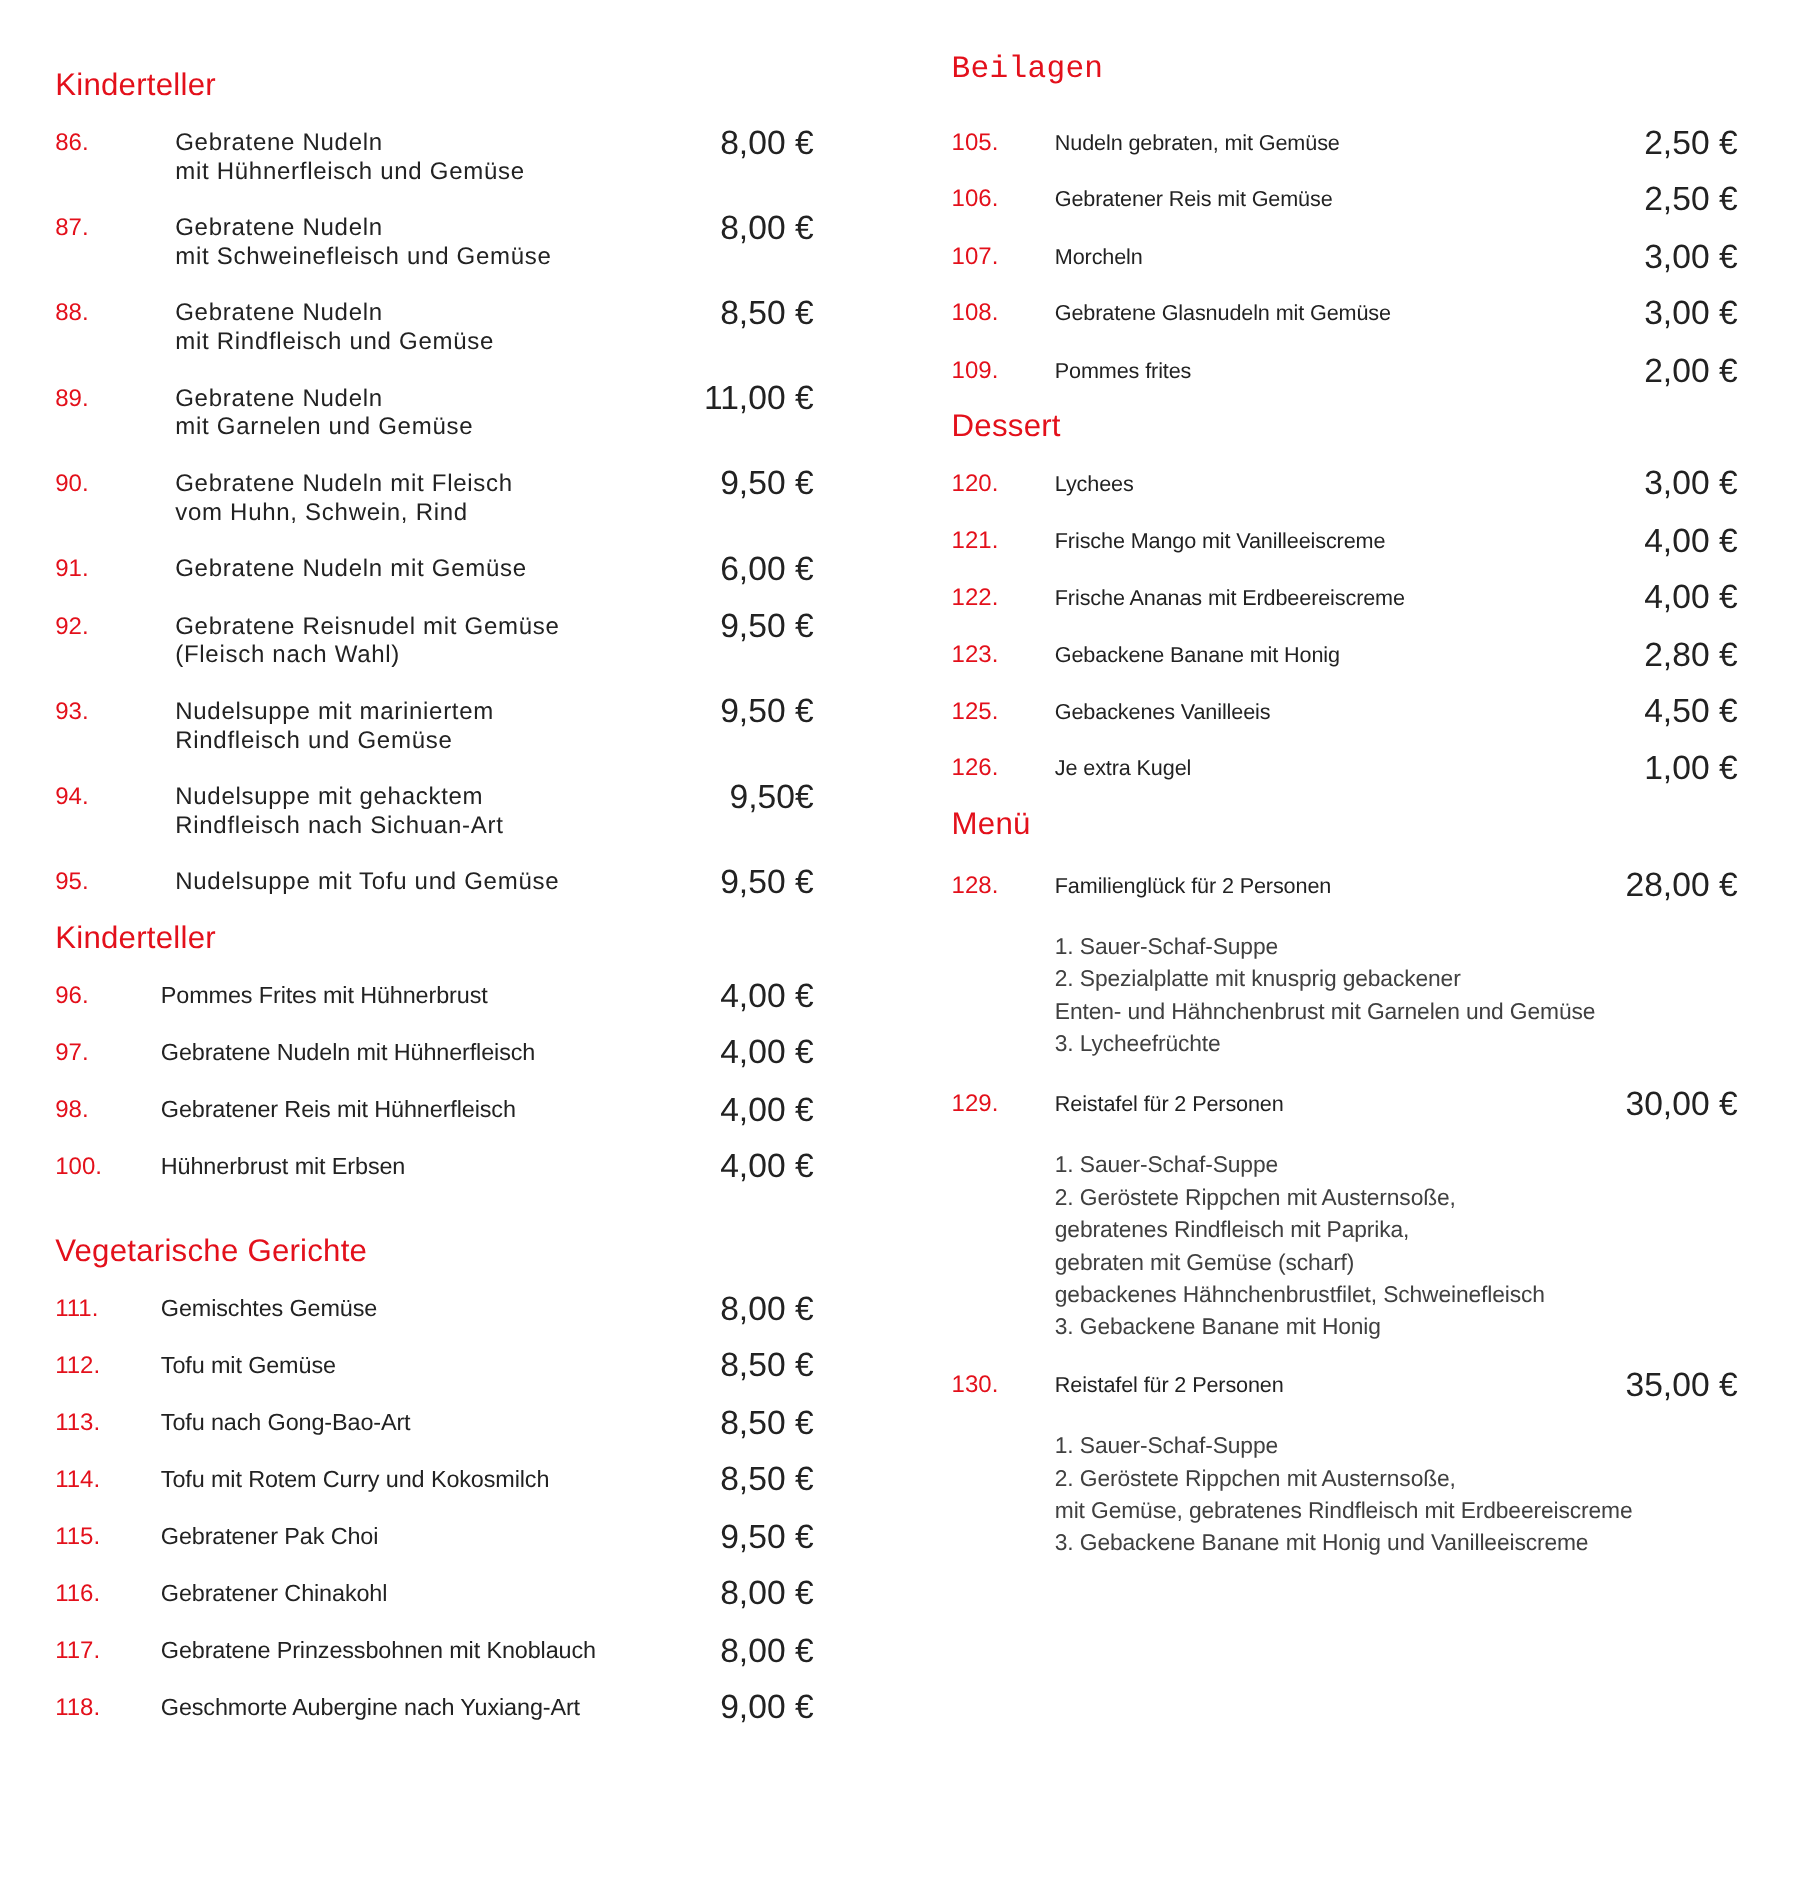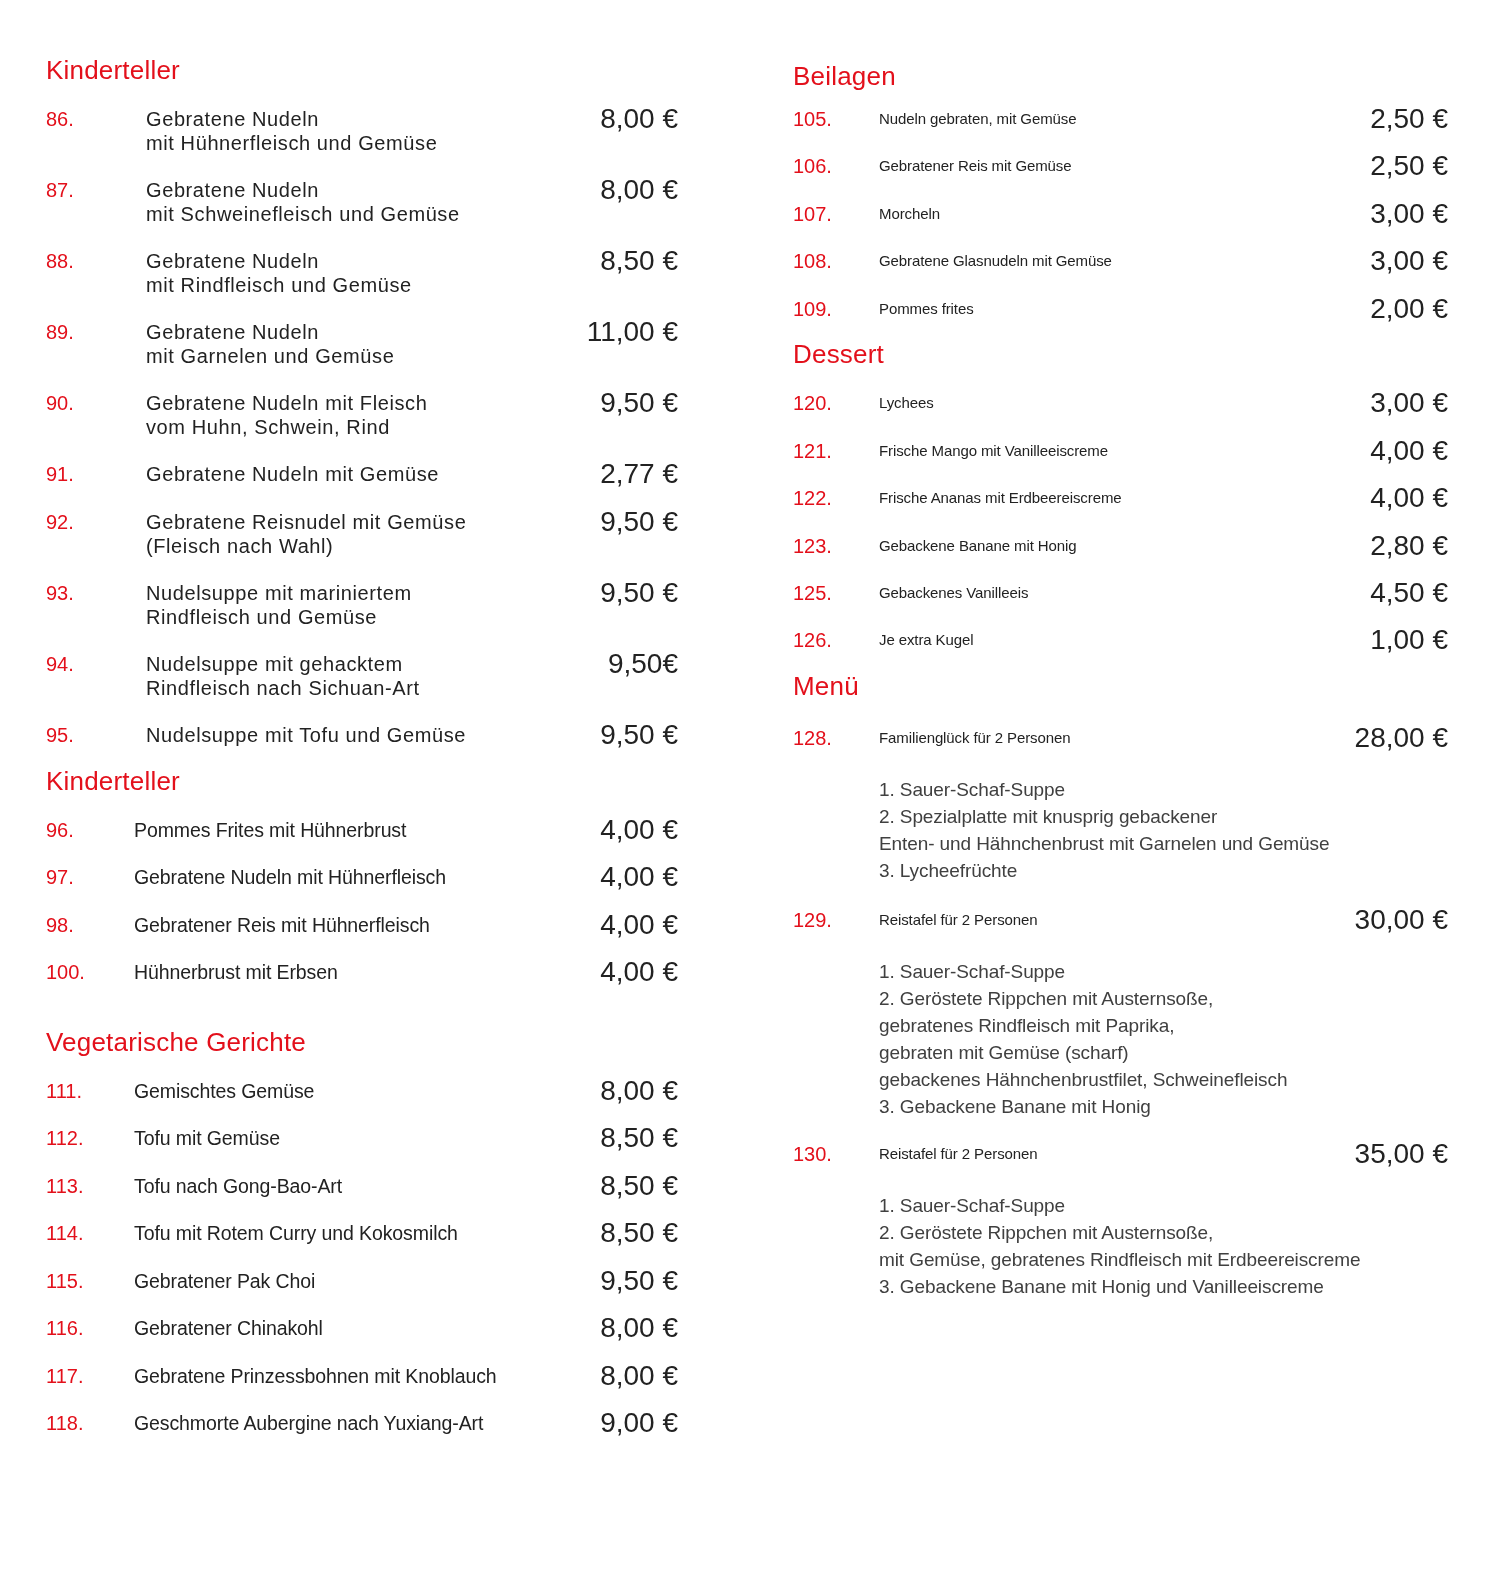--- a/index.html
+++ b/index.html
@@ -32,21 +32,21 @@
     .name-line { display: block; }
     .price {
       position: absolute; right: 0; top: 0;
       font-size: 28px; line-height: 24px; color: #222;
       white-space: nowrap; text-align: right;
     }
     
     #col-left .wide .name { left: 100px; letter-spacing: 0.6px; }
     #col-left .compact .name { left: 88px; font-size: 19.5px; letter-spacing: -0.1px; }
     #col-left .price { right: 18px; }
-    #col-right .name { left: 86px; font-size: 15px; letter-spacing: -0.1px; }
+    #col-right .name { left: 86px; font-size: 18px; letter-spacing: -0.1px; }
     #col-right .price { right: 0px; }
 
     .details {
       position: absolute; left: 86px; top: 50px;
       font-size: 19px; line-height: 27px; color: #404040;
       letter-spacing: -0.1px;
     }
     .details .d-line { display: block; white-space: nowrap; }
   </style>
 </head>
@@ -99,21 +99,21 @@
       <span class="name-line">vom Huhn, Schwein, Rind</span>
     </span>
     <span class="price">9,50 €</span>
   </div>
 
   <div class="item wide" style="top:462px;">
     <span class="num">91.</span>
     <span class="name">
       <span class="name-line">Gebratene Nudeln mit Gemüse</span>
     </span>
-    <span class="price">2,77 €</span>
+    <span class="price">6,00 €</span>
   </div>
 
   <div class="item wide" style="top:510px;">
     <span class="num">92.</span>
     <span class="name">
       <span class="name-line">Gebratene Reisnudel mit Gemüse</span>
       <span class="name-line">(Fleisch nach Wahl)</span>
     </span>
     <span class="price">9,50 €</span>
   </div>
@@ -206,21 +206,21 @@
   </div>
   <div class="item compact" style="top:1411px;">
     <span class="num">118.</span>
     <span class="name">Geschmorte Aubergine nach Yuxiang-Art</span>
     <span class="price">9,00 €</span>
   </div>
 </div>
 
 <div id="col-right" class="col">
 
-  <div class="sec-title" style="top:61px;">Beilagen</div>
+  <div class="sec-title" style="top:42px;font-family:Liberation Mono, monospace;">Beilagen</div>
 
   <div class="item" style="top:107px;">
     <span class="num">105.</span>
     <span class="name">Nudeln gebraten, mit Gemüse</span>
     <span class="price">2,50 €</span>
   </div>
   <div class="item" style="top:154px;">
     <span class="num">106.</span>
     <span class="name">Gebratener Reis mit Gemüse</span>
     <span class="price">2,50 €</span>

